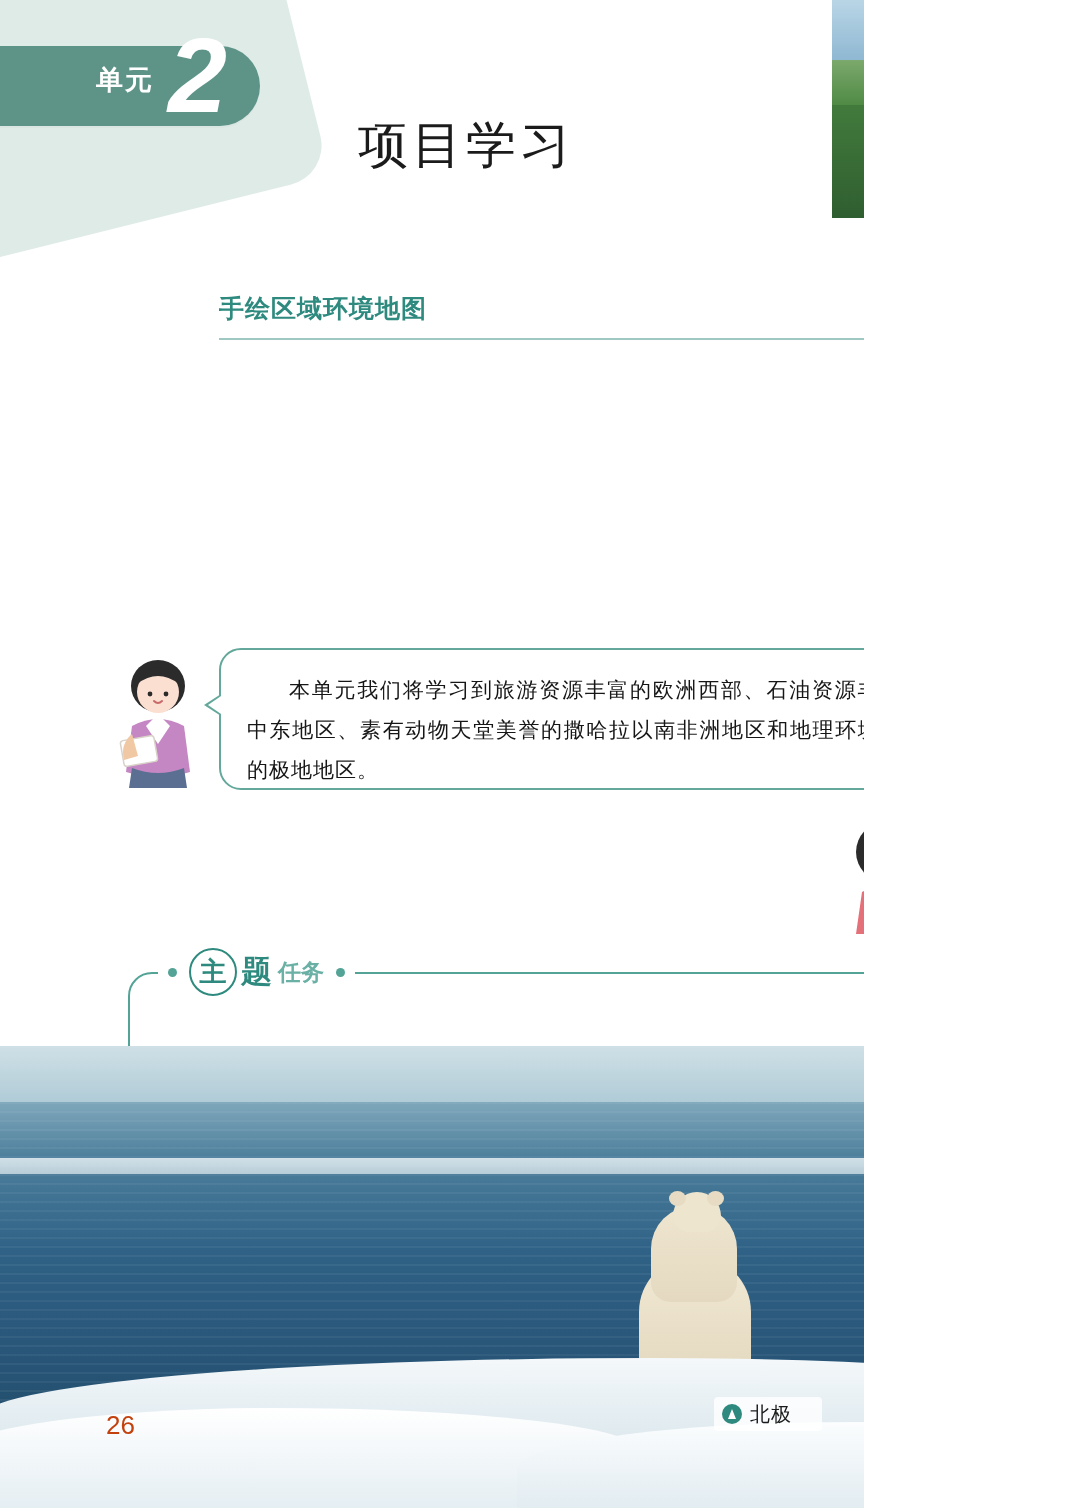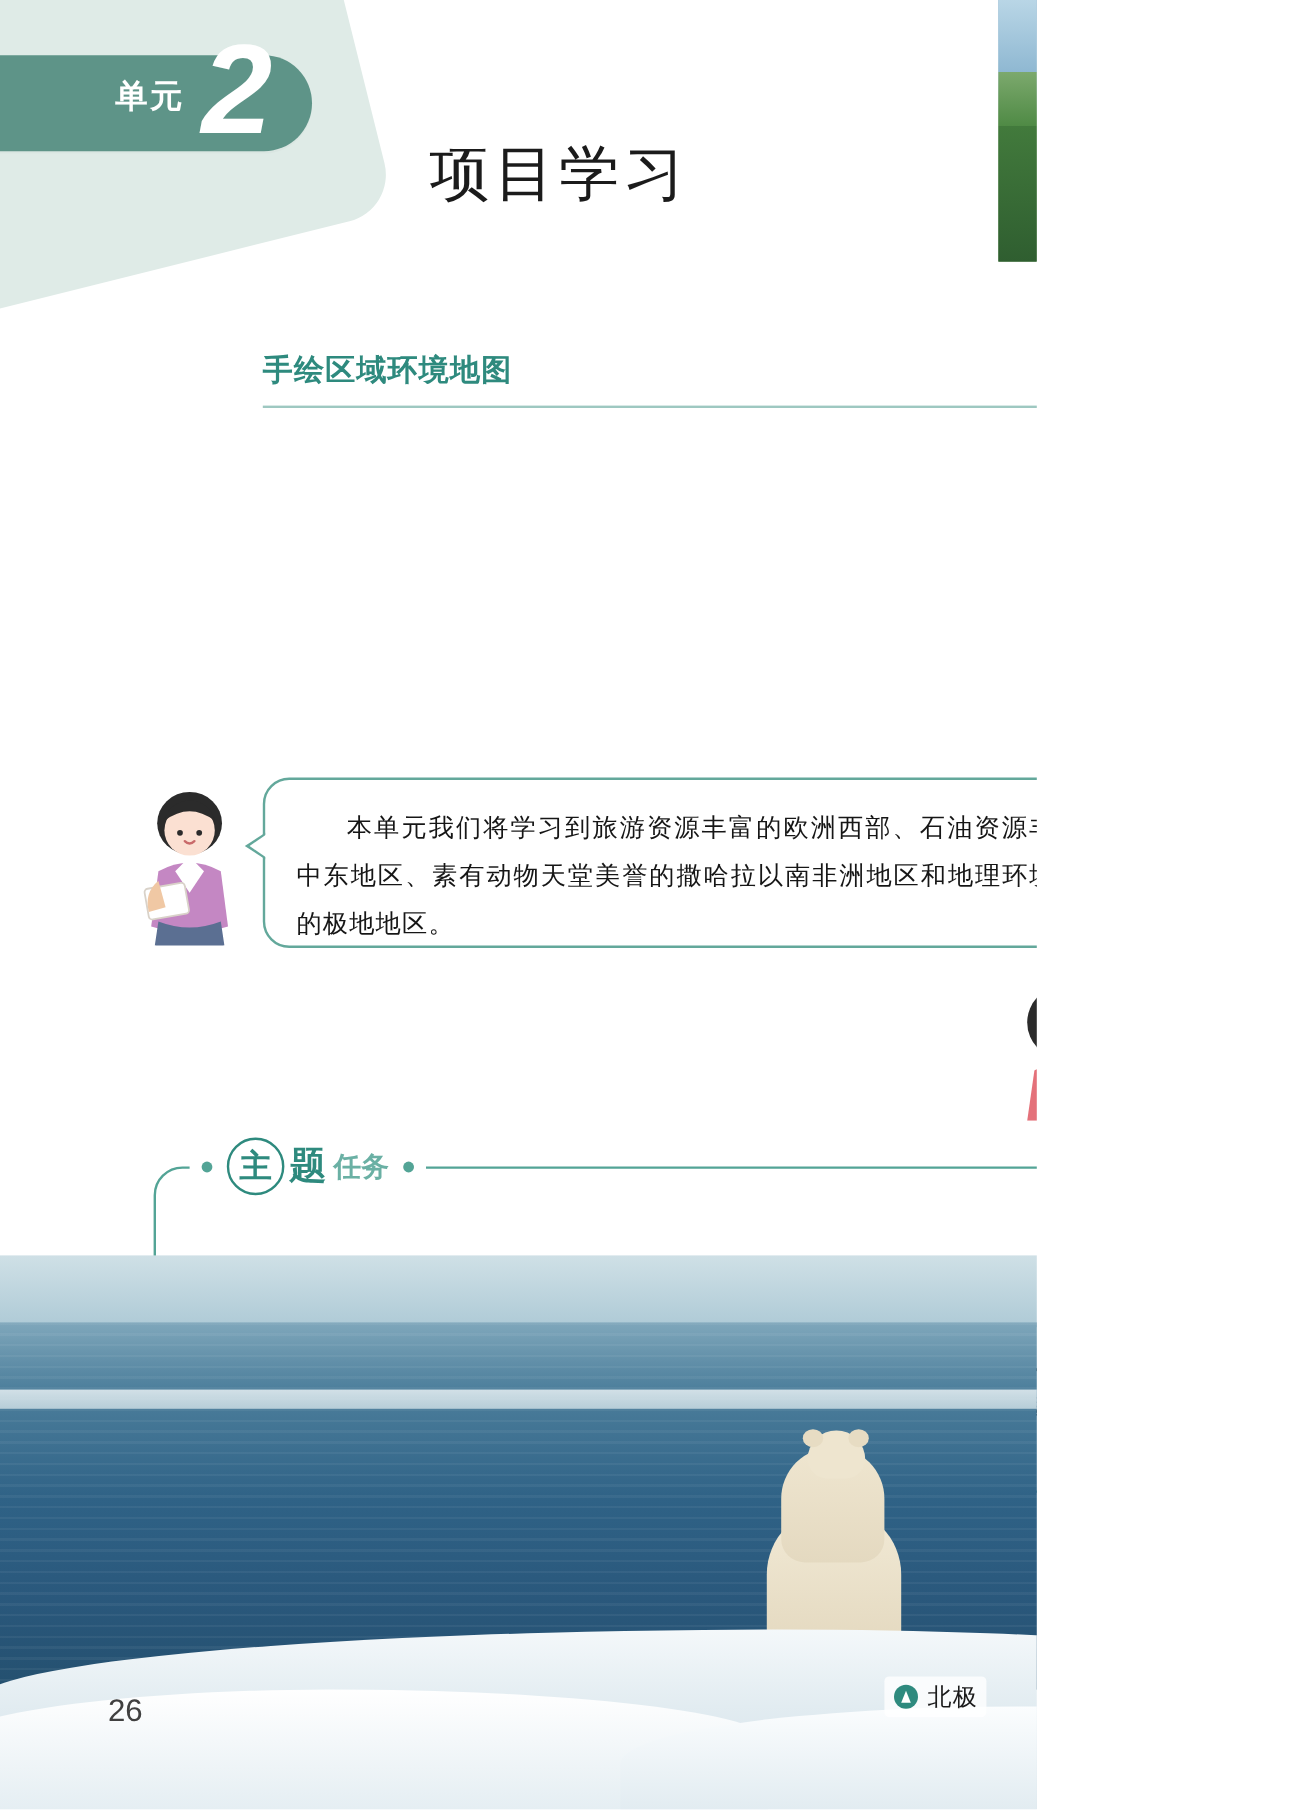--- a/index.html
+++ b/index.html
@@ -381,34 +381,34 @@
     background:#e8dec6; border-radius: 22px 10px 14px 18px;
   }
   .bear .leg-r {
     position:absolute; right:2px; bottom:-4px; width:46px; height:40px;
     background:#e8dec6; border-radius: 10px 22px 18px 14px;
   }
 
   
   .page-number {
     position: absolute;
-    left: 90px;
+    left: 106px;
     top: 1410px;
     font-size: 26px;
-    color: #404040;
+    color: #c2410c;
     font-family: "Liberation Sans", sans-serif;
   }
 
   
   .caption-tag {
     position: absolute;
     right: 42px;
     top: 1397px;
     height: 34px;
-    padding: 0 7px 0 8px;
+    padding: 0 30px 0 8px;
     display: flex;
     align-items: center;
     background: rgba(255,255,255,0.78);
     border-radius: 4px;
   }
   .caption-tag .marker {
     width: 20px; height: 20px;
     border-radius: 50%;
     background: #2e8a7e;
     margin-right: 8px;

